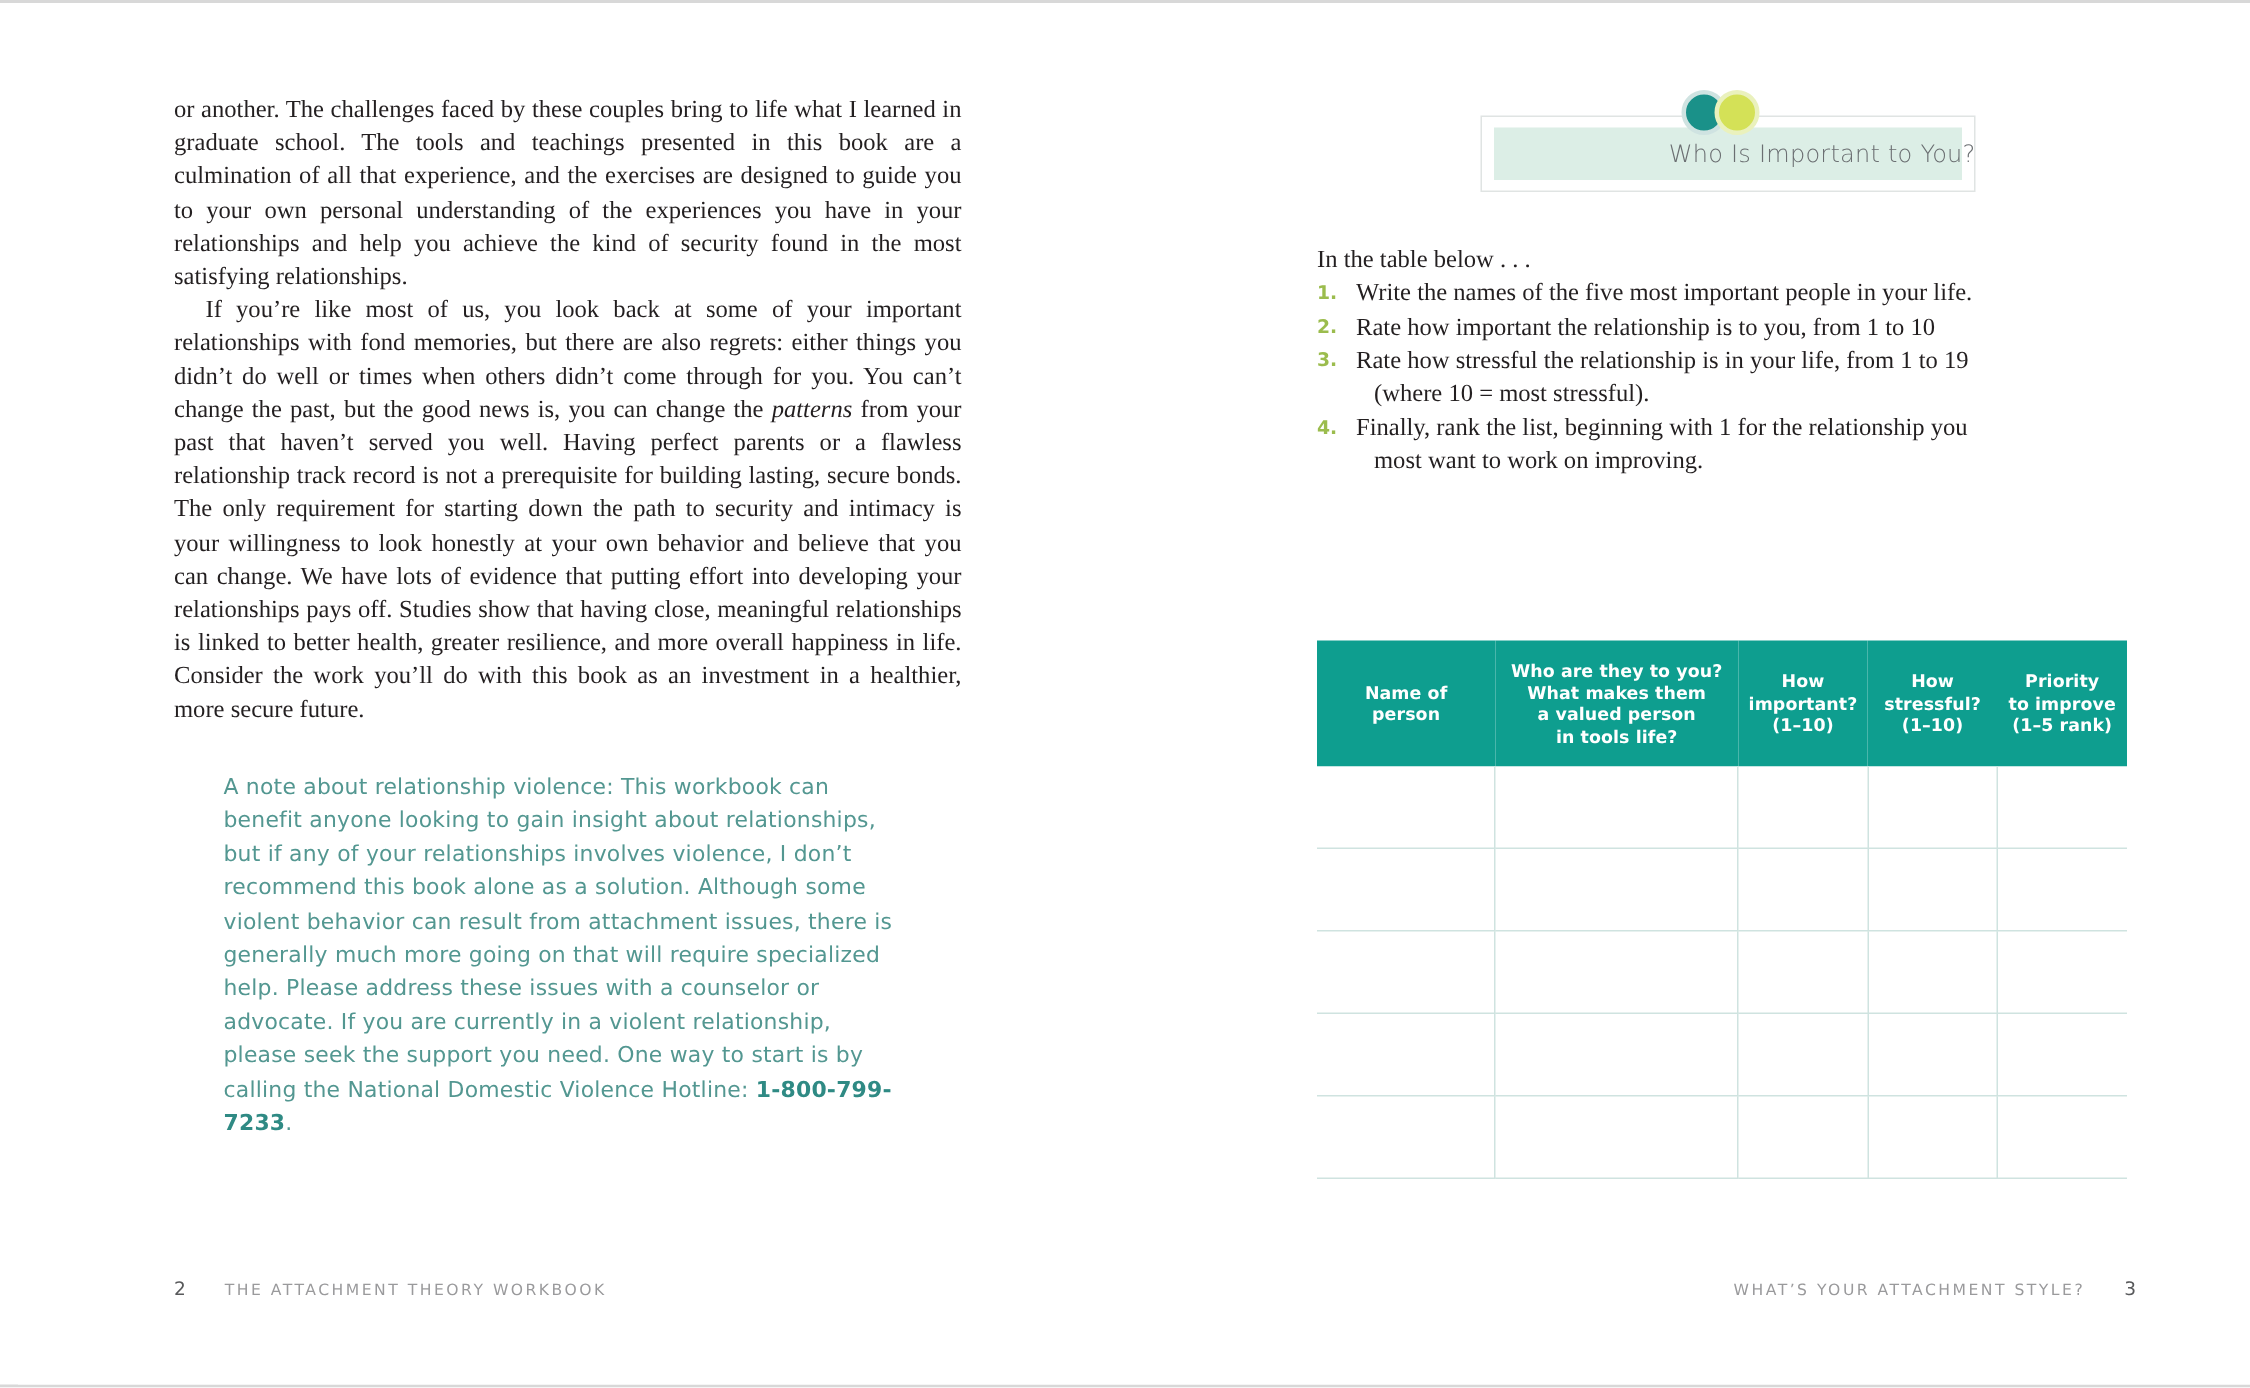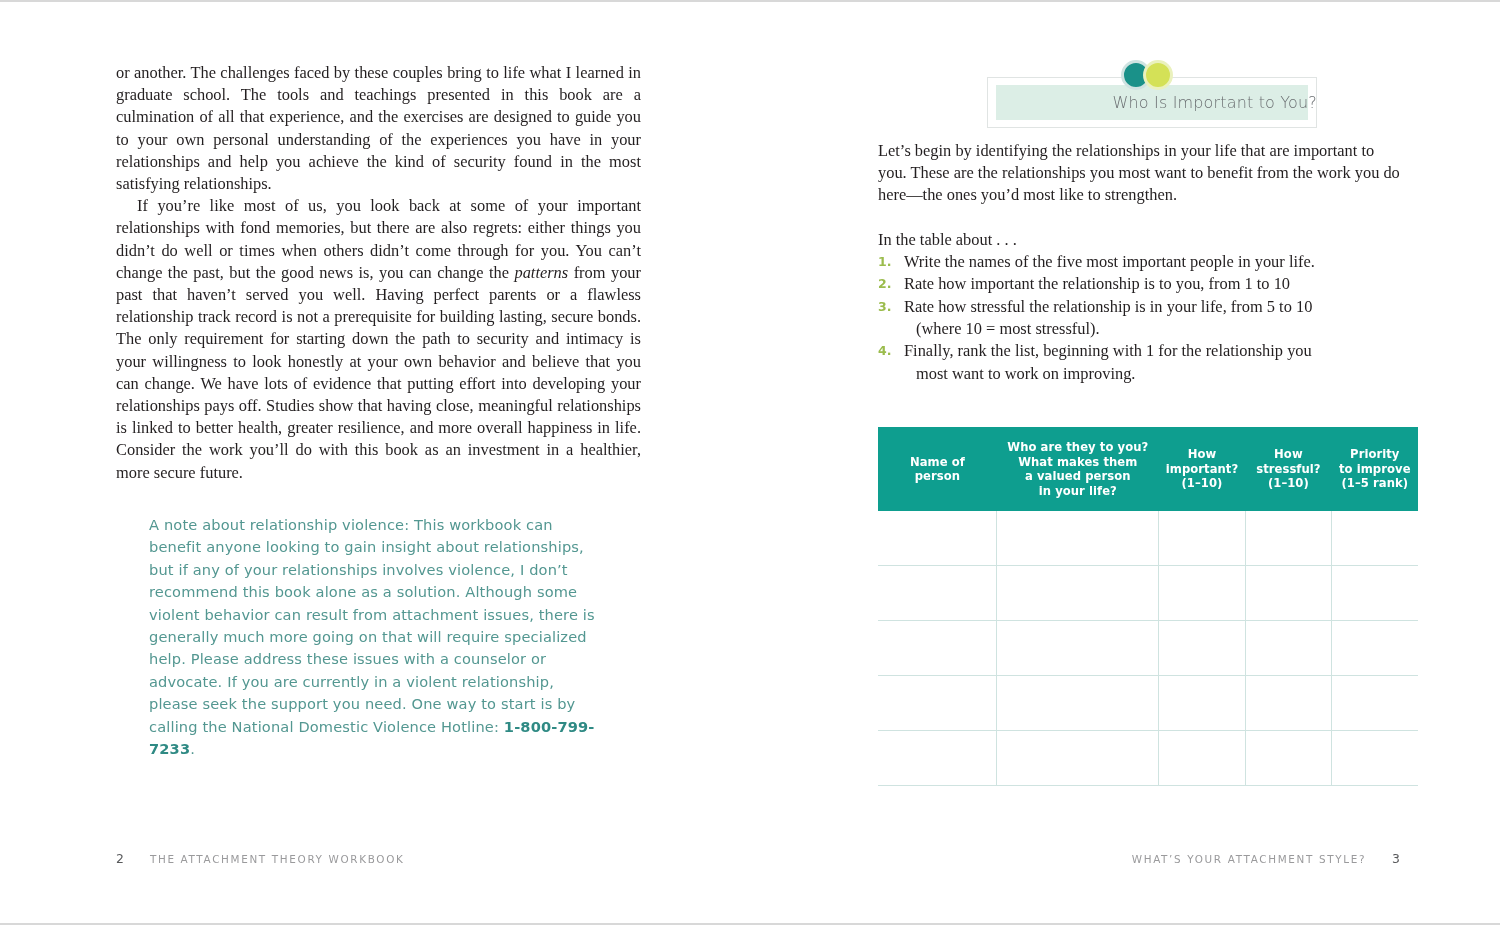--- a/index.html
+++ b/index.html
@@ -229,21 +229,21 @@
     bottom: 57px;
     font-family: "DejaVu Sans", sans-serif;
     font-size: 10.4px;
     color: #9a9a9c;
     letter-spacing: 0.16em;
     text-transform: uppercase;
     display: flex;
     align-items: baseline;
   }
   .footer.left-footer { left: 104px; }
-  .footer.right-footer { right: 112px; margin-left: 38px; }
+  .footer.right-footer { right: 88px; margin-left: 38px; }
   .footer .folio {
     font-size: 12.4px;
     color: #58595b;
     letter-spacing: 0;
   }
   .footer.left-footer .folio { margin-right: 26px; }
   .footer.right-footer .folio { margin-left: 26px; }
 </style>
 </head>
 <body>
@@ -277,36 +277,35 @@
       <div class="banner-circles">
         <div class="circle teal"></div>
         <div class="circle lime"></div>
       </div>
       <div class="banner-frame"></div>
       <div class="banner-fill"></div>
       <div class="banner-title">Who Is Important to You?</div>
     </div>
 
     <div class="right-body">
-      <p class="body-para">Let’s begin by identifying the relationships in your life that are important to you. These are the relationships you most want to benefit from the work you do here—the ones you’d most like to strengthen.</p>
       <div class="spacer-para"></div>
-      <p class="body-para">In the table about . . .</p>
+      <p class="body-para">In the table below . . .</p>
 
       <ol class="steps">
         <li>
           <span class="num">1.</span>
           <span>Write the names of the five most important people in your life.</span>
         </li>
         <li>
           <span class="num">2.</span>
           <span>Rate how important the relationship is to you, from 1 to 10</span>
         </li>
         <li>
           <span class="num">3.</span>
-          <span>Rate how stressful the relationship is in your life, from 5 to 10</span>
+          <span>Rate how stressful the relationship is in your life, from 1 to 19</span>
           <span class="sub">(where 10 = most stressful).</span>
         </li>
         <li>
           <span class="num">4.</span>
           <span>Finally, rank the list, beginning with 1 for the relationship you</span>
           <span class="sub">most want to work on improving.</span>
         </li>
       </ol>
     </div>
 
@@ -322,21 +321,21 @@
         <thead>
           <tr>
             <th>
               <div>Name of</div>
               <div>person</div>
             </th>
             <th>
               <div>Who are they to you?</div>
               <div>What makes them</div>
               <div>a valued person</div>
-              <div>in your life?</div>
+              <div>in tools life?</div>
             </th>
             <th>
               <div>How</div>
               <div>important?</div>
               <div>(1–10)</div>
             </th>
             <th>
               <div>How</div>
               <div>stressful?</div>
               <div>(1–10)</div>

